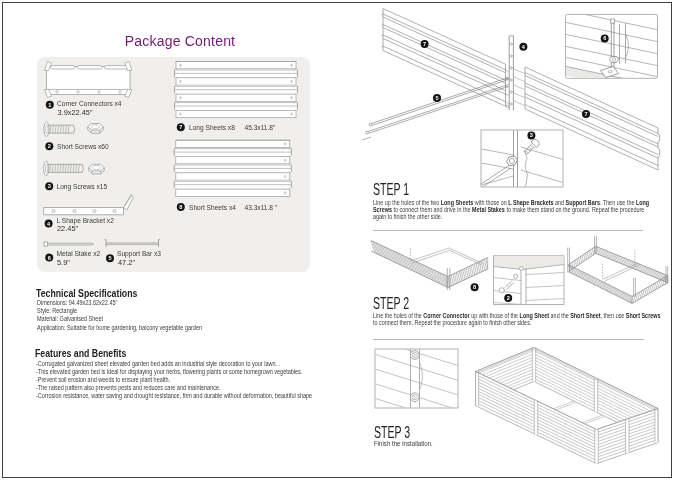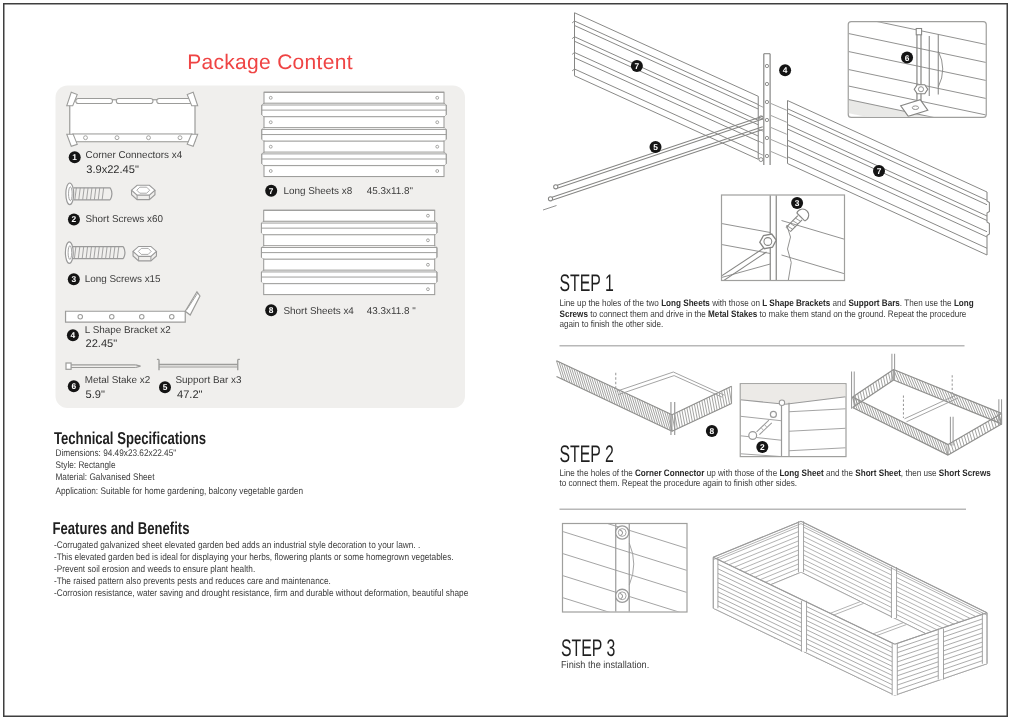--- a/index.html
+++ b/index.html
@@ -1,19 +1,19 @@
 <!DOCTYPE html>
 <html><head><meta charset="utf-8"><style>
 * {margin:0;padding:0;box-sizing:border-box;}
 html,body {width:679px;height:482px;background:#fff;font-family:"Liberation Sans",sans-serif;}
 #page {position:absolute;left:0;top:0;width:679px;height:482px;overflow:hidden;background:#fff;}
 .abs {position:absolute;}
 #frame {left:2px;top:2px;width:670px;height:476px;border:1px solid #3f3f3f;}
 #panel {left:37px;top:57px;width:273px;height:215px;background:#f0efed;border-radius:8px;}
-.t1 {font-size:14px;color:#ef4444;letter-spacing:0.2px;}
+.t1 {font-size:14px;color:#701a75;letter-spacing:0.2px;}
 .h2 {font-size:11.5px;font-weight:bold;color:#1f1f1f;transform:scaleX(0.76);transform-origin:0 0;white-space:nowrap;}
 .step {font-size:16px;color:#1f1f1f;transform:scaleX(0.66);transform-origin:0 0;white-space:nowrap;}
 .small {font-size:6.4px;color:#3c3c3c;line-height:8.2px;transform:scaleX(0.86);transform-origin:0 0;}
 .body {font-size:6.3px;color:#3c3c3c;line-height:7.4px;transform:scaleX(0.86);transform-origin:0 0;}
 .lbl {font-size:6.6px;color:#3c3c3c;}
 .dim {font-size:7.4px;color:#2e2e2e;}
 .hr {height:1px;background:#b8b8b8;}
 b {font-weight:bold;color:#2a2a2a;}
 </style></head>
 <body>

